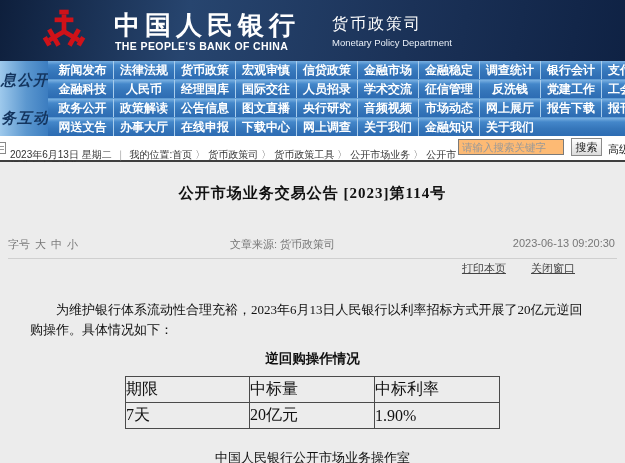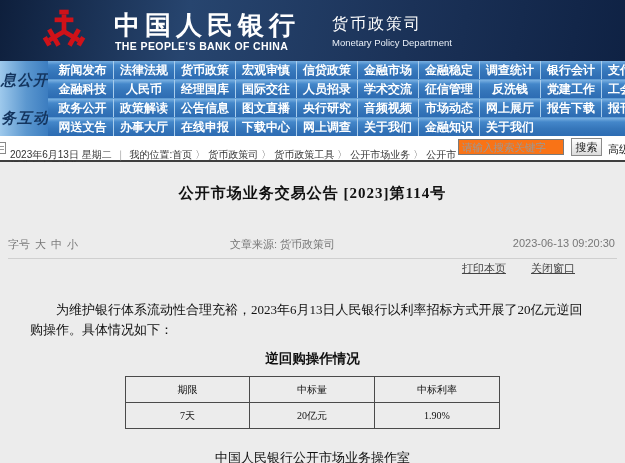--- a/index.html
+++ b/index.html
@@ -35,21 +35,21 @@
   
   .bcbar { position:absolute; top:136px; left:0; width:625px; height:26px; background:#ffffff;
            border-bottom:2px solid #3f3f3f; }
   .bc-icon { position:absolute; left:-5px; top:6px; width:11px; height:12px; border:1px solid #888; background:#fff; }
   .bc-icon::after { content:""; position:absolute; left:2px; top:3px; width:6px; height:1px; background:#999; box-shadow:0 3px 0 #999; }
   .bc-text { position:absolute; left:10px; top:13px; width:452px; font-size:10px; color:#333; line-height:11px; }
   .bc-sep { color:#666; padding:0 3px; }
   .bc-div { color:#999; padding:0 4px; }
   .bc-link { color:#333; cursor:pointer; }
   .search-input { position:absolute; left:458px; top:3px; width:106px; height:16px; border:1px solid #7a7a7a;
-                  font-size:10.5px; padding:1px 3px; color:#333; background:#f97316; }
+                  font-size:10.5px; padding:1px 3px; color:#333; background:#fdba74; }
   .search-input::placeholder { color:#999; }
   .search-btn { position:absolute; left:571px; top:2px; width:31px; height:18px; font-size:11px; color:#222;
                 background:linear-gradient(180deg,#fdfdfd,#dcdcdc); border:1px solid #8a8a8a; cursor:pointer;
                 padding:0; line-height:15px; }
   .adv-link { position:absolute; left:608px; top:6px; font-size:11px; color:#222; white-space:nowrap; cursor:pointer; }
 
   
   .content { position:absolute; top:162px; left:0; width:625px; height:301px; background:#ececec;
              overflow:hidden; font-family:"Liberation Serif","DejaVu Serif",serif; color:#111; }
   .title { margin-top:22px; text-align:center; font-size:15px; font-weight:bold; letter-spacing:1px; }
@@ -59,22 +59,22 @@
   .fs-link { margin-left:5px; cursor:pointer; color:#777; }
   .meta .src { position:absolute; left:230px; }
   .meta .dt { position:absolute; right:10px; }
   .rule { margin:6px 8px 0 8px; border-top:1px solid #cfcfcf; height:0; }
   .pc-links { margin-top:2px; text-align:right; padding-right:50px; font-size:11px;
               font-family:"Liberation Sans","DejaVu Sans",sans-serif; }
   .pc-links span { color:#444; text-decoration:underline; margin-left:22px; cursor:pointer; }
   .body-p { margin:24px 30px 0 30px; font-size:13px; line-height:20px; text-indent:2em; }
   .tbl-title { margin-top:10px; text-align:center; font-size:13.5px; font-weight:bold; }
   table.repo { margin:8px auto 0 auto; border-collapse:collapse; }
-  table.repo td { border:1px solid #4a4a4a; height:26px; text-align:center; vertical-align:middle;
-                  font-size:10px; color:#111; }
+  table.repo td { border:1px solid #4a4a4a; height:26px; text-align:left; vertical-align:middle;
+                  font-size:16px; color:#111; }
   table.repo td:nth-child(1){ width:124px; } table.repo td:nth-child(2){ width:125px; } table.repo td:nth-child(3){ width:125px; }
   .sig { margin-top:20px; text-align:center; font-size:13px; }
 </style>
 </head>
 <body>
 
 <div class="page">
 
   <div class="hdr">
     <svg class="logo" width="52" height="50" viewBox="0 0 64 64">

